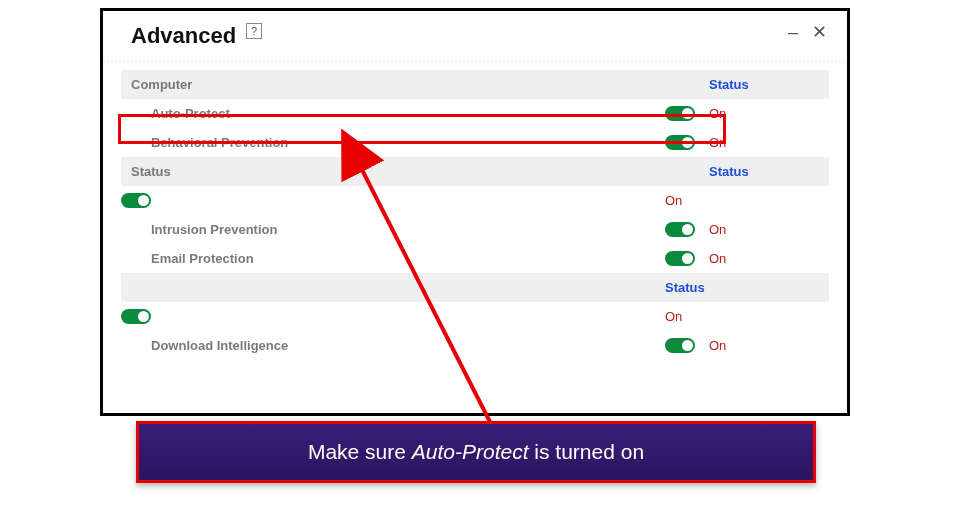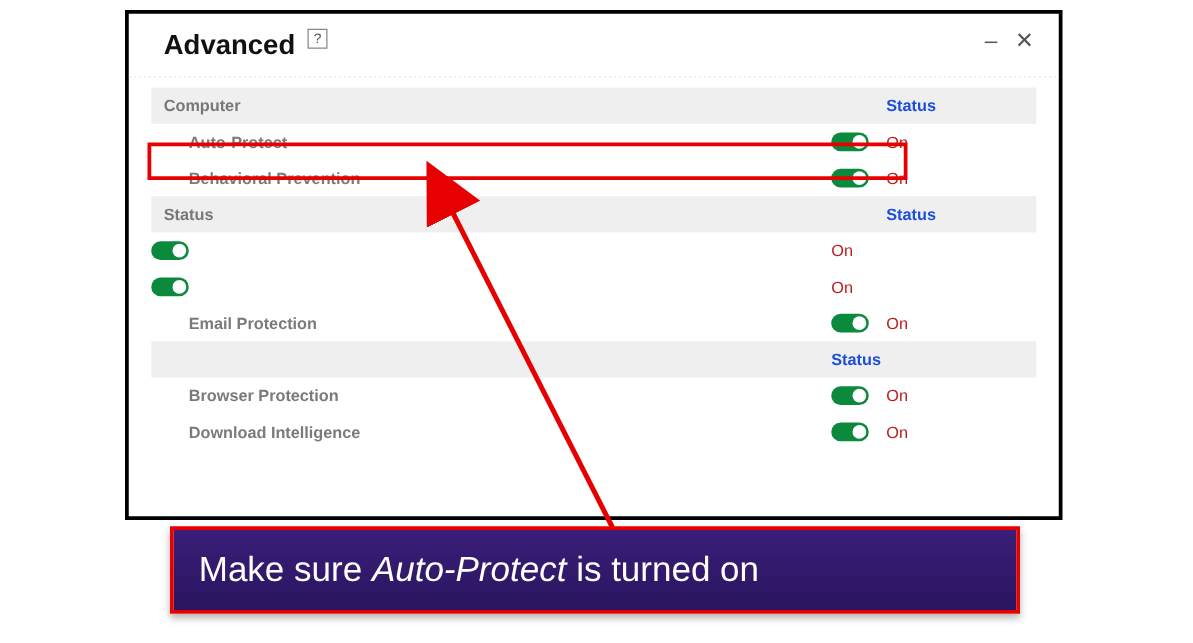--- a/index.html
+++ b/index.html
@@ -105,22 +105,22 @@
     }
     .callout {
       position: absolute;
       left: 136px;
       top: 421px;
       width: 680px;
       padding: 16px 20px;
       background: linear-gradient(180deg,#3a1e78 0%,#2a1560 100%);
       border: 3px solid #e60000;
       color: #fff;
-      font-size: 28px;
-      text-align: left;
+      font-size: 21px;
+      text-align: center;
       box-shadow: 0 3px 6px rgba(0,0,0,0.3);
     }
     .callout em { font-style: italic; }
     svg.arrow {
       position: absolute;
       left: 340px;
       top: 140px;
       width: 220px;
       height: 300px;
       pointer-events: none;
@@ -168,39 +168,39 @@
       <div class="c2"></div>
       <div class="c3">Status</div>
     </div>
     <div class="grid-row item-row">
       <div class="c2">
           <div class="toggle"></div>
         </div>
       <div class="c3">On</div>
     </div>
     <div class="grid-row item-row">
+      <div class="c1">Intrusion Prevention</div>
       <div class="c2">
           <div class="toggle"></div>
         </div>
       <div class="c3">On</div>
     </div>
     <div class="grid-row item-row">
       <div class="c1">Email Protection</div>
       <div class="c2">
           <div class="toggle"></div>
         </div>
       <div class="c3">On</div>
     </div>
 
     <div class="grid-row section-row">
       <div class="c2"></div>
       <div class="c3">Status</div>
     </div>
     <div class="grid-row item-row">
-      <div class="c1">Browser Protection</div>
       <div class="c2">
           <div class="toggle"></div>
         </div>
       <div class="c3">On</div>
     </div>
     <div class="grid-row item-row">
       <div class="c1">Download Intelligence</div>
       <div class="c2">
           <div class="toggle"></div>
         </div>

